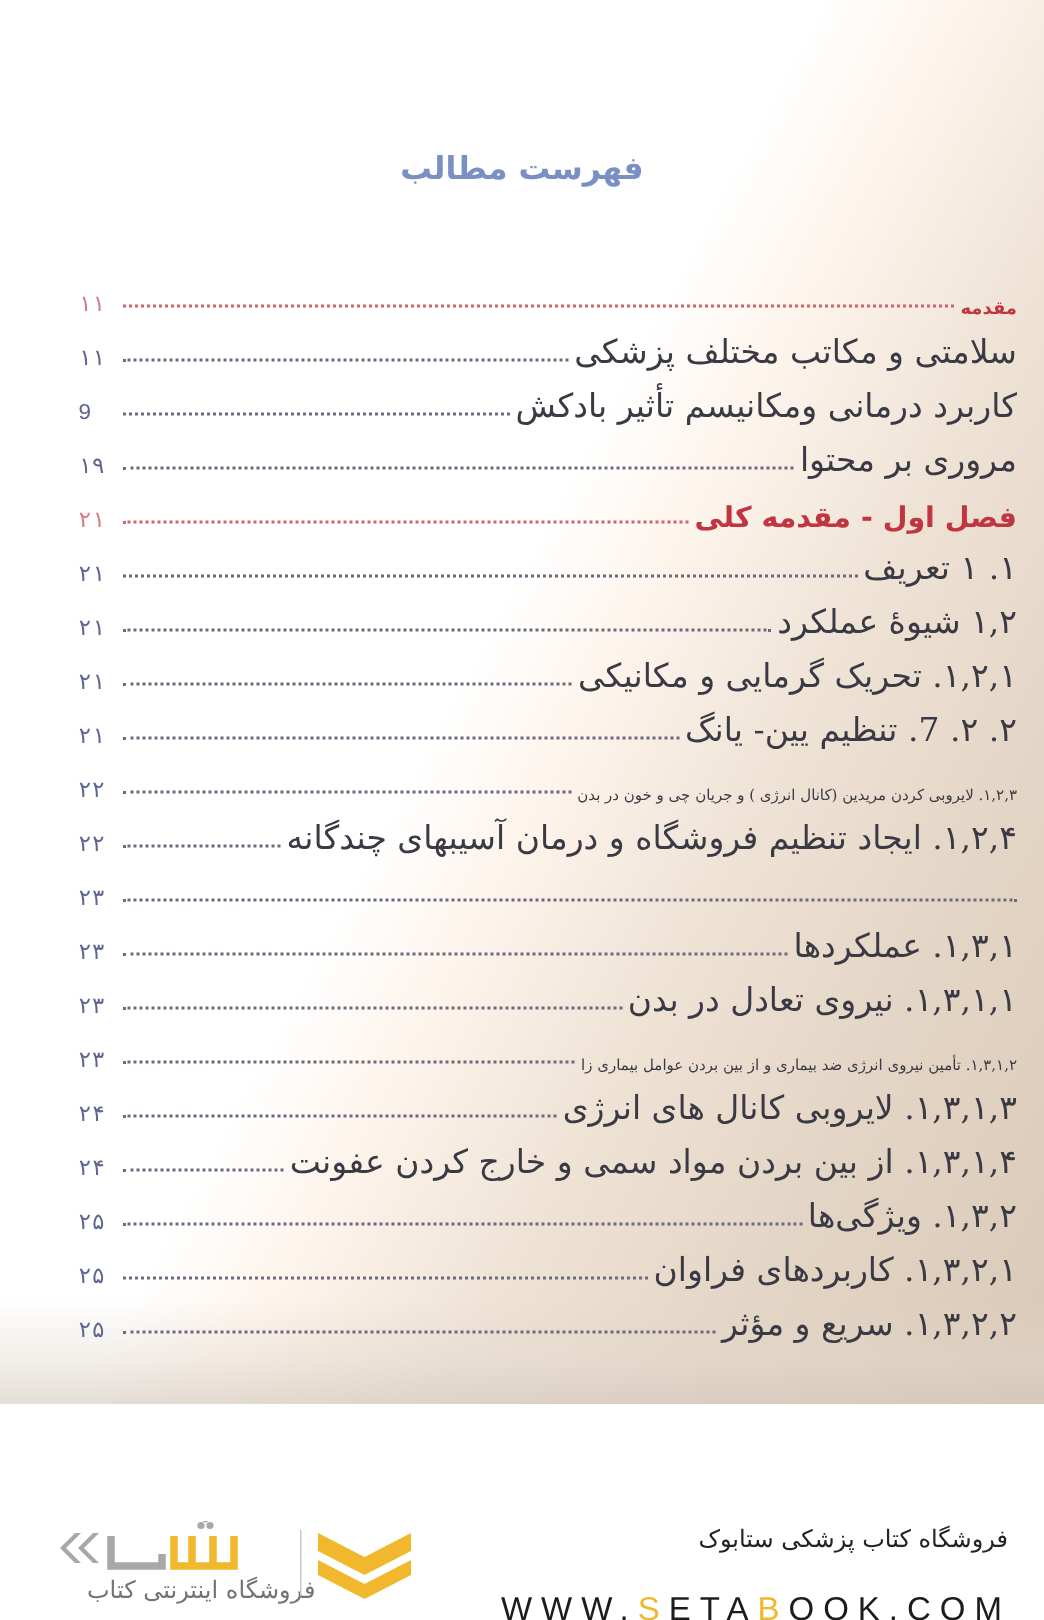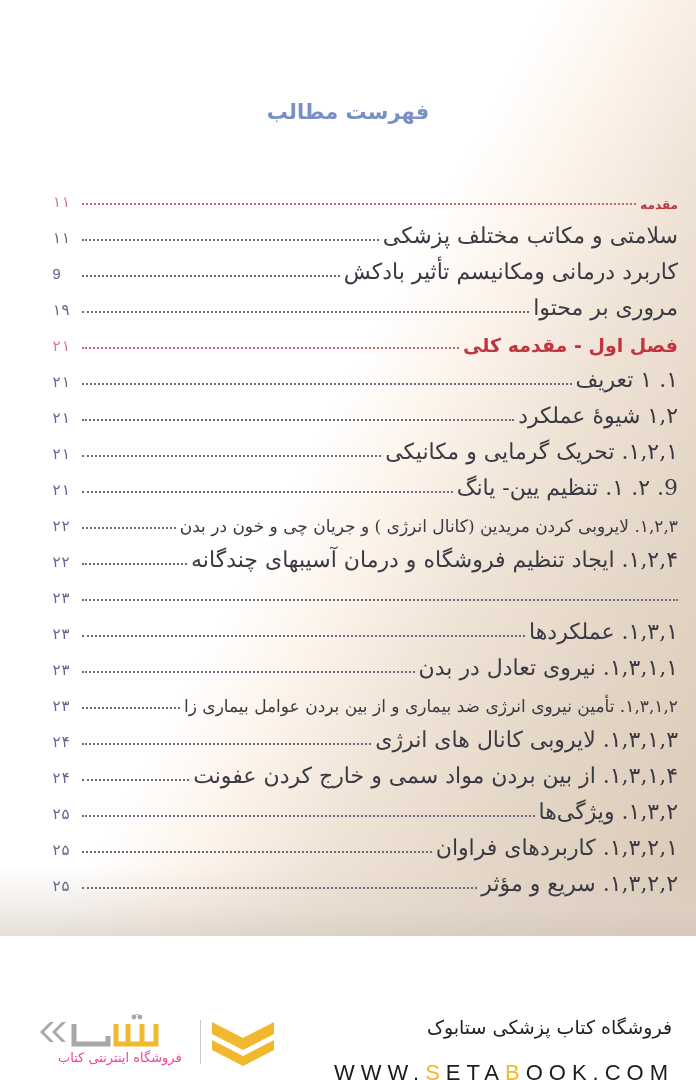--- a/index.html
+++ b/index.html
@@ -44,42 +44,42 @@
     .row .page-num {
       white-space: nowrap; font-family: Liberation Mono, monospace; font-size: 15px;
       color: #5d6590; width: 30px; text-align: left; padding-right: 3px;
     }
     .row.heading .label {
       font-family: "DejaVu Sans", sans-serif; font-weight: bold; color: #c0353f; font-size: 12px;
     }
     .row.heading .dots { border-bottom-color: #d0646b; }
     .row.heading .page-num { color: #d97a80; }
     .row.chapter .label { font-size: 19px; }
-    .row.small .label { font-size: 17px; }
+    .row.small .label { font-size: 10px; }
 
     .footer {
       position: absolute; left: 0; top: 1000px; width: 696px; height: 80px; background: #ffffff;
     }
     .shop-name {
       position: absolute; right: 24px; top: 16px; font-family: "DejaVu Sans", sans-serif;
-      font-size: 19px; color: #222; direction: rtl;
+      font-size: 16px; color: #222; direction: rtl;
     }
     .shop-url {
       position: absolute; right: 22px; top: 60px; font-family: "Liberation Sans", sans-serif;
       font-size: 22px; letter-spacing: 6px; color: #1c1c1c;
     }
     .shop-url .hl { color: #f1b82d; }
 
     .logo { position: absolute; left: 28px; top: 14px; width: 250px; height: 56px; }
     .logo-divider { position: absolute; left: 172px; top: 6px; width: 1px; height: 44px; background: #c8c8c8; }
     .logo-mark { position: absolute; left: 180px; top: 4px; width: 70px; height: 50px; }
     .logo-word { position: absolute; left: 0; top: 0; width: 168px; height: 36px; }
     .logo-sub {
       position: absolute; left: 30px; top: 36px; font-family: "DejaVu Sans", sans-serif;
-      font-size: 13px; color: #ec4899; direction: rtl; white-space: nowrap;
+      font-size: 16px; color: #737373; direction: rtl; white-space: nowrap;
     }
   </style>
 </head>
 <body>
 
 <div class="page">
   <div class="title">فهرست مطالب</div>
 
   <div class="toc">
     <div class="row heading">
@@ -116,21 +116,21 @@
       <span class="label">۱,۲ شیوۀ عملکرد</span>
       <span class="dots"></span>
       <span class="page-num">۲۱</span>
     </div>
     <div class="row">
       <span class="label">۱,۲,۱. تحریک گرمایی و مکانیکی</span>
       <span class="dots"></span>
       <span class="page-num">۲۱</span>
     </div>
     <div class="row">
-      <span class="label">9. ۲. ۱. تنظیم یین- یانگ</span>
+      <span class="label">۲. ۲. 7. تنظیم یین- یانگ</span>
       <span class="dots"></span>
       <span class="page-num">۲۱</span>
     </div>
     <div class="row small">
       <span class="label">۱,۲,۳. لایروبی کردن مریدین (کانال انرژی ) و جریان چی و خون در بدن</span>
       <span class="dots"></span>
       <span class="page-num">۲۲</span>
     </div>
     <div class="row">
       <span class="label">۱,۲,۴. ایجاد تنظیم فروشگاه و درمان آسیبهای چندگانه</span>

